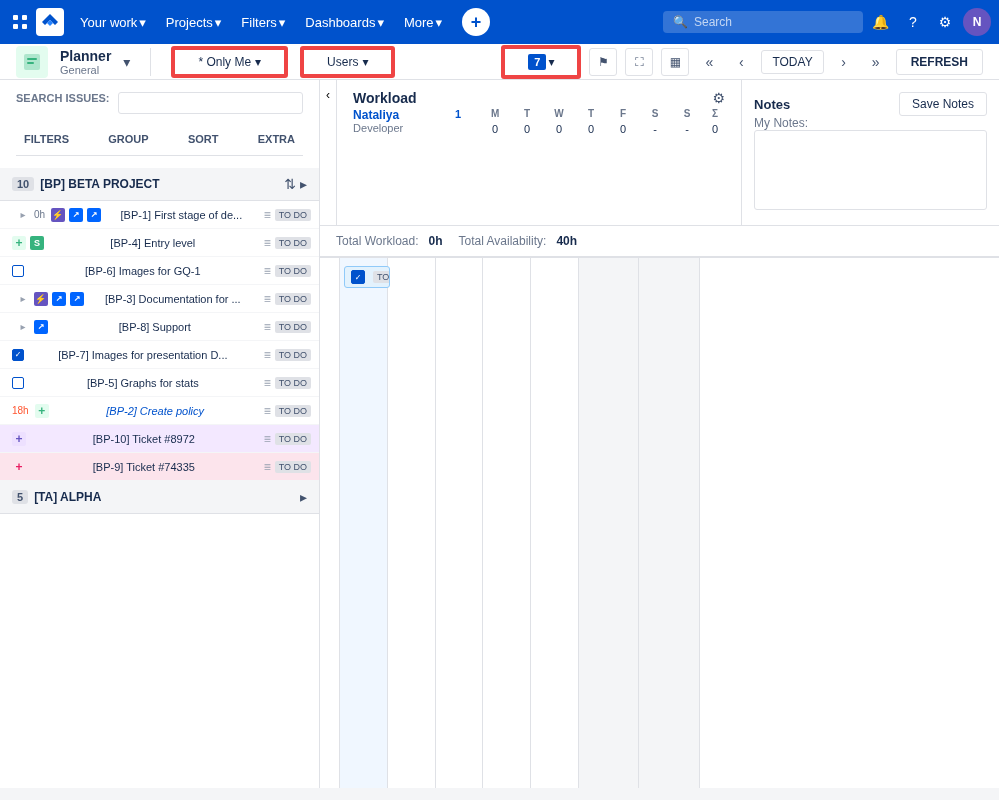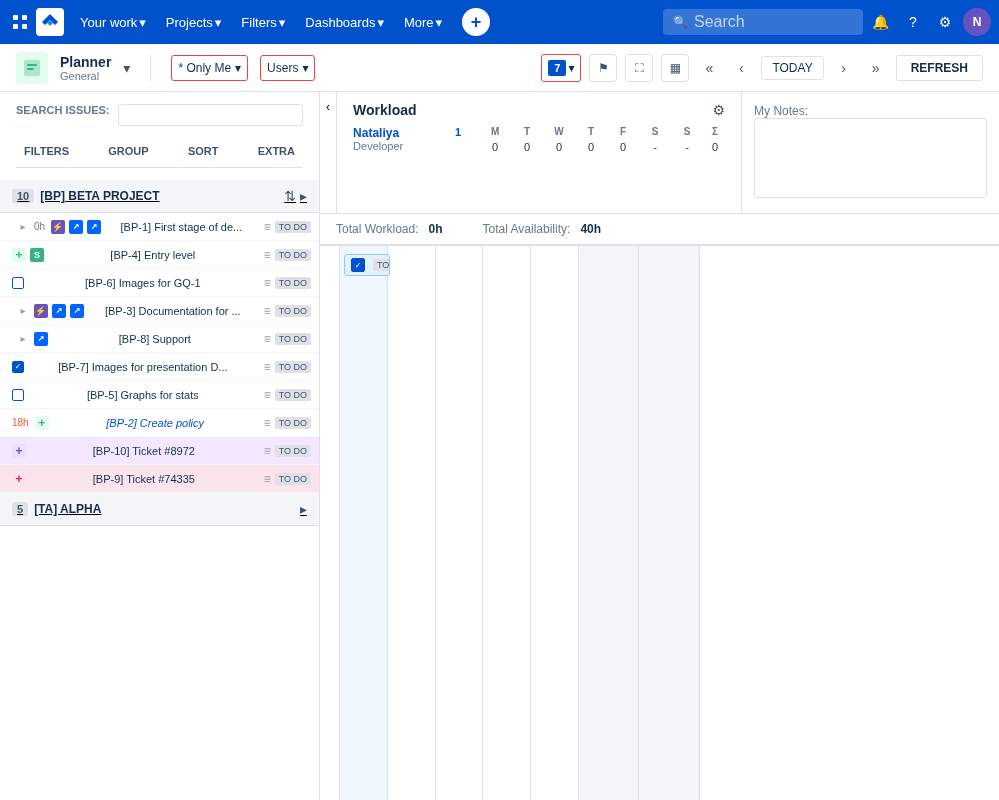--- a/index.html
+++ b/index.html
@@ -14,78 +14,78 @@
     .top-nav .logo svg { width: 18px; height: 18px; }
     .nav-item { display: flex; align-items: center; gap: 2px; padding: 4px 8px; border-radius: 3px; cursor: pointer; font-size: 13px; color: #fff; white-space: nowrap; }
     .create-btn { width: 28px; height: 28px; background: #fff; color: #0052cc; border-radius: 50%; display: flex; align-items: center; justify-content: center; font-size: 18px; font-weight: bold; cursor: pointer; margin: 0 8px; }
     .search-box { display: flex; align-items: center; background: rgba(255,255,255,0.2); border-radius: 4px; padding: 4px 10px; gap: 6px; width: 200px; color: #fff; font-size: 13px; cursor: text; }
     .top-nav-right { display: flex; align-items: center; gap: 4px; margin-left: auto; }
     .icon-btn { width: 28px; height: 28px; border-radius: 50%; display: flex; align-items: center; justify-content: center; color: #fff; cursor: pointer; font-size: 14px; }
     .avatar { width: 28px; height: 28px; border-radius: 50%; background: #6554c0; display: flex; align-items: center; justify-content: center; color: #fff; font-weight: bold; font-size: 12px; cursor: pointer; }
 
     
     .second-bar {
-      display: flex; align-items: center; height: 48px; background: #fff; border-bottom: 1px solid #dfe1e6; padding: 0 16px; gap: 12px;
+      display: flex; align-items: center; height: 36px; background: #fff; border-bottom: 1px solid #dfe1e6; padding: 0 16px; gap: 12px;
     }
     .planner-icon { width: 32px; height: 32px; background: #e3fcef; border-radius: 4px; display: flex; align-items: center; justify-content: center; }
     .planner-title { display: flex; flex-direction: column; }
     .planner-title .title { font-weight: 600; font-size: 14px; color: #172b4d; }
     .planner-title .sub { font-size: 11px; color: #6b778c; }
     .second-bar-right { display: flex; align-items: center; gap: 8px; margin-left: auto; }
-    .dropdown-btn { display: flex; align-items: center; gap: 4px; padding: 5px 6px; border: 1px solid #ef4444; border-radius: 3px; background: #fff; cursor: pointer; font-size: 12px; color: #172b4d; white-space: nowrap; justify-content: space-between; }
+    .dropdown-btn { display: flex; align-items: center; gap: 4px; padding: 5px 23px; border: 4px solid #ef4444; border-radius: 3px; background: #fff; cursor: pointer; font-size: 12px; color: #172b4d; white-space: nowrap; justify-content: space-between; }
     .refresh-btn { padding: 5px 14px; border: 1px solid #dfe1e6; border-radius: 3px; background: #fff; cursor: pointer; font-size: 12px; color: #172b4d; font-weight: 600; }
     .cal-btn { width: 24px; height: 24px; border: none; background: transparent; cursor: pointer; display: flex; align-items: center; justify-content: center; color: #42526e; font-size: 14px; }
     .today-btn { padding: 4px 10px; border: 1px solid #dfe1e6; border-radius: 3px; background: #fff; cursor: pointer; font-size: 12px; color: #172b4d; font-weight: 500; }
     .cal-icon-btn { width: 28px; height: 28px; display: flex; align-items: center; justify-content: center; cursor: pointer; color: #42526e; border: 1px solid #dfe1e6; border-radius: 3px; background: #fff; }
 
     
     .main-layout { display: flex; height: calc(800px - 92px); }
 
     
     .left-panel { width: 320px; min-width: 320px; background: #fff; border-right: 1px solid #dfe1e6; overflow-y: auto; display: flex; flex-direction: column; }
     .left-panel-header { padding: 12px 16px 8px; }
     .search-issues-row { display: flex; align-items: flex-start; gap: 8px; margin-bottom: 17px; }
     .search-issues-label { font-size: 11px; font-weight: 600; color: #6b778c; white-space: nowrap; }
     .search-issues-input { flex: 1; border: 1px solid #dfe1e6; border-radius: 3px; padding: 3px 6px; font-size: 12px; outline: none; }
     .filter-row { display: flex; align-items: center; justify-content: space-between; padding: 0 4px; border-bottom: 1px solid #dfe1e6; padding-bottom: 8px; margin-bottom: 4px; }
     .filter-btn { font-size: 11px; font-weight: 600; color: #42526e; cursor: pointer; padding: 2px 4px; }
-    .project-header { display: flex; align-items: center; justify-content: space-between; padding: 8px 12px; background: #f4f5f7; border-bottom: 1px solid #dfe1e6; cursor: pointer; text-decoration: underline; }
+    .project-header { display: flex; align-items: center; justify-content: space-between; padding: 8px 12px; background: #f4f5f7; border-bottom: 1px solid #dfe1e6; cursor: pointer; }
     .project-header-left { display: flex; align-items: center; gap: 6px; font-size: 12px; font-weight: 600; color: #172b4d; }
     .project-count { background: #dfe1e6; border-radius: 3px; padding: 1px 5px; font-size: 11px; color: #42526e; }
     .issue-row { display: flex; align-items: center; padding: 4px 8px 4px 12px; border-bottom: 1px solid #f4f5f7; min-height: 28px; gap: 4px; }
     .issue-badge { display: flex; align-items: center; justify-content: center; width: 14px; height: 14px; border-radius: 2px; font-size: 9px; font-weight: bold; flex-shrink: 0; }
     .badge-story { background: #36b37e; color: #fff; }
     .badge-epic { background: #6554c0; color: #fff; }
     .badge-subtask { background: #0065ff; color: #fff; font-size: 8px; }
     .time-badge { font-size: 10px; color: #6b778c; white-space: nowrap; margin-right: 2px; }
     .issue-name { flex: 1; font-size: 11px; color: #172b4d; overflow: hidden; text-overflow: ellipsis; white-space: nowrap; text-align: center; }
     .issue-name.italic { font-style: italic; color: #0052cc; }
     .todo-badge { font-size: 9px; background: #dfe1e6; border-radius: 2px; padding: 1px 4px; color: #42526e; white-space: nowrap; margin-left: auto; flex-shrink: 0; }
     .dots-icon { color: #97a0af; font-size: 12px; cursor: pointer; margin-left: 2px; }
     .expand-icon { width: 14px; height: 14px; display: flex; align-items: center; justify-content: center; cursor: pointer; color: #97a0af; font-size: 10px; flex-shrink: 0; }
     .plus-icon { width: 14px; height: 14px; display: flex; align-items: center; justify-content: center; cursor: pointer; color: #97a0af; font-size: 12px; flex-shrink: 0; background: #e3fcef; border-radius: 2px; }
     .right-collapse-btn { width: 20px; background: #fff; border-right: 1px solid #dfe1e6; display: flex; align-items: flex-start; justify-content: center; padding-top: 8px; cursor: pointer; }
-    .workload-header { display: flex; align-items: center; justify-content: space-between; margin-bottom: 8px; }
+    .workload-header { display: flex; align-items: center; justify-content: space-between; margin-bottom: 2px; }
     .workload-title { font-size: 14px; font-weight: 600; color: #172b4d; }
     .gear-icon { color: #42526e; cursor: pointer; font-size: 14px; }
     .person-row { display: flex; align-items: flex-start; gap: 12px; }
     .person-info { display: flex; flex-direction: column; min-width: 90px; }
     .person-name { font-size: 12px; font-weight: 600; color: #0052cc; }
     .person-role { font-size: 11px; color: #6b778c; }
     .workload-table { flex: 1; }
     .workload-days-header { display: flex; gap: 4px; margin-bottom: 4px; }
     .day-cell { width: 28px; text-align: center; font-size: 10px; color: #6b778c; font-weight: 600; }
     .day-sigma { width: 20px; text-align: center; font-size: 10px; color: #6b778c; font-weight: 600; }
     .workload-values { display: flex; gap: 4px; }
     .day-val { width: 28px; text-align: center; font-size: 11px; color: #172b4d; }
     .sigma-val { width: 20px; text-align: center; font-size: 11px; color: #172b4d; }
     .person-count { font-size: 11px; color: #0052cc; font-weight: 600; min-width: 14px; }
 
     
-    .totals-row { display: flex; gap: 40px; padding: 8px 16px; background: #fff; border-bottom: 1px solid #dfe1e6; }
+    .totals-row { display: flex; gap: 16px; padding: 8px 16px; background: #fff; border-bottom: 1px solid #dfe1e6; }
     .total-item { font-size: 12px; color: #172b4d; }
     .total-label { color: #6b778c; }
     .total-value { font-weight: 600; }
     .notes-header { display: flex; align-items: center; justify-content: space-between; }
     .notes-title { font-size: 13px; font-weight: 600; color: #172b4d; }
     .save-notes-btn { padding: 4px 12px; background: #fff; border: 1px solid #dfe1e6; border-radius: 3px; font-size: 12px; color: #172b4d; cursor: pointer; }
     .my-notes-label { font-size: 12px; color: #6b778c; }
     .notes-textarea { flex: 1; width: 100%; border: 1px solid #dfe1e6; border-radius: 3px; padding: 6px; font-size: 12px; resize: none; outline: none; min-height: 80px; max-height: 120px; }
     .calendar-section { display: flex; flex-direction: column; flex: 1; overflow: hidden; }
 
@@ -131,21 +131,21 @@
     <span>▾</span>
   </div>
   <div class="nav-item">
     <span>More</span>
     <span>▾</span>
   </div>
   <div class="create-btn">+</div>
   <div class="top-nav-spacer"></div>
   <div class="search-box">
     <span style="font-size:12px;">🔍</span>
-    <span style="color:rgba(255,255,255,0.7);font-size:16px;">Search</span>
+    <span style="color:rgba(255,255,255,0.7);font-size:12px;">Search</span>
   </div>
   <div class="top-nav-right">
     <div class="icon-btn">🔔</div>
     <div class="icon-btn">?</div>
     <div class="icon-btn">⚙</div>
     <div class="avatar">N</div>
   </div>
 </div>
 
 <div class="second-bar">
@@ -339,20 +339,24 @@
               <div class="day-val">0</div>
               <div class="day-val">-</div>
               <div class="day-val">-</div>
               <div class="sigma-val">0</div>
             </div>
           </div>
         </div>
       </div>
 
       <div style="width:300px;border-left:1px solid #dfe1e6;padding:12px;">
+        <div class="notes-header">
+          <span class="notes-title">Notes</span>
+          <button class="save-notes-btn">Save Notes</button>
+        </div>
         <div class="my-notes-label">My Notes:</div>
         <textarea class="notes-textarea" style=""></textarea>
       </div>
     </div>
 
     <div class="totals-row">
       <div class="total-item">
         <span class="total-label">Total Workload:</span>
         <span>&nbsp;</span>
         <span class="total-value">0h</span>

